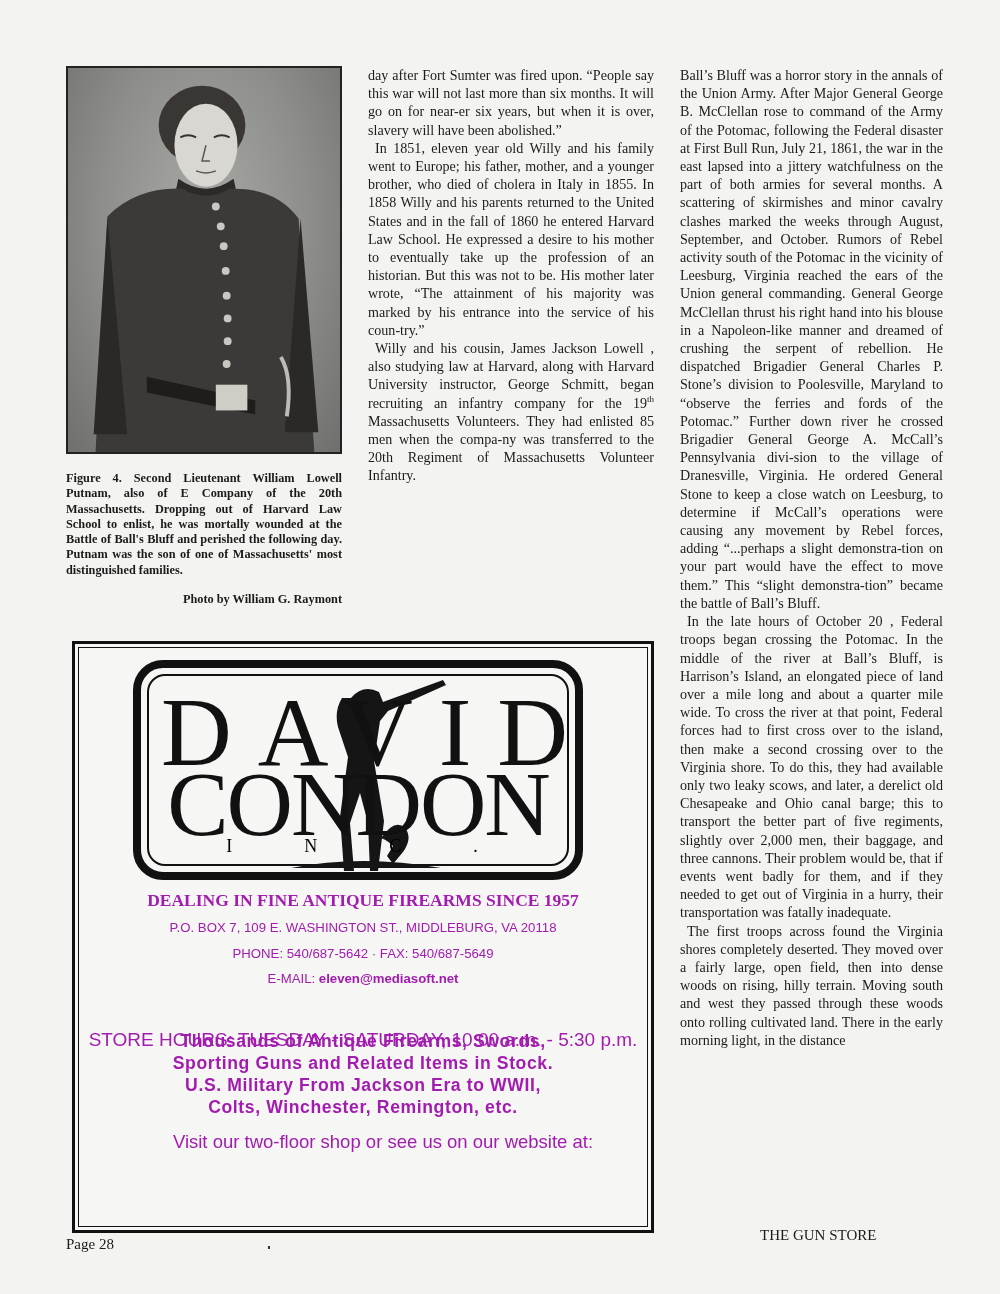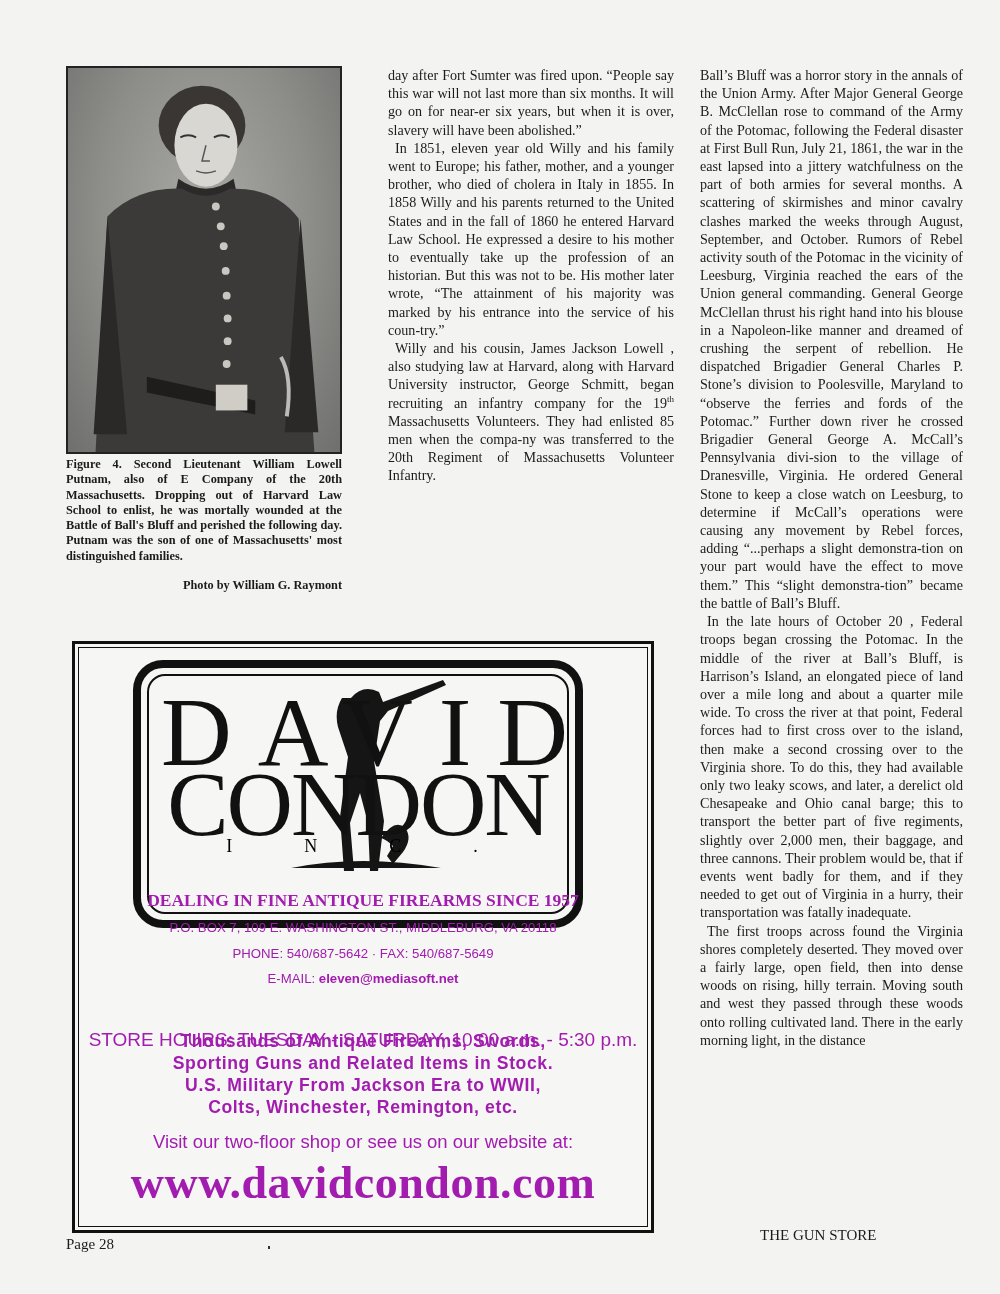--- a/index.html
+++ b/index.html
@@ -10,43 +10,43 @@
     color:#1b1b1b;
   }
   .photo {
     position:absolute; left:66px; top:66px; width:276px; height:388px;
     border:2px solid #222; box-sizing:border-box;
     background:radial-gradient(ellipse at 50% 40%, #a9a9a6 0%, #8d8d8a 55%, #6f6f6d 100%);
     overflow:hidden;
   }
   .photo svg { position:absolute; left:0; top:0; width:100%; height:100%; }
   .caption {
-    position:absolute; left:66px; top:457px; width:276px;
+    position:absolute; left:66px; top:471px; width:276px;
     font-size:12.3px; line-height:15.3px; font-weight:bold;
     text-align:justify;
   }
   .caption .credit { display:block; text-align:right; margin-top:14px; }
   .col {
     position:absolute; font-size:14.1px; line-height:18.2px;
-    text-align:justify; hyphens:manual;margin-left:20px;
+    text-align:justify; hyphens:manual;
   }
   .col p { margin:0; text-indent:7px; }
   .col p.cont { text-indent:0; }
   .col2 { left:368px; top:66px; width:286px; }
   .col3 { left:680px; top:66px; width:263px; }
   sup { font-size:9px; line-height:0; vertical-align:6px; }
 
   .ad {
     position:absolute; left:72px; top:641px; width:582px; height:592px;
     border:3px solid #111; box-sizing:border-box; background:#f6f6f4;
     box-shadow:inset 0 0 0 3px #f6f6f4, inset 0 0 0 4px #111;
     font-family:"Liberation Sans", "DejaVu Sans", sans-serif;
   }
   .logo-frame {
-    position:absolute; left:58px; top:16px; width:450px; height:268px;
+    position:absolute; left:58px; top:16px; width:450px; height:220px;
     border:8px solid #111; border-radius:30px; box-sizing:border-box;
   }
   .logo-frame::after {
     content:""; position:absolute; left:6px; top:6px; right:6px; bottom:6px;
     border:2px solid #111; border-radius:18px;
   }
   .logo-line1, .logo-line2 {
     position:absolute; left:0; width:100%; text-align:center;
     font-family:"Liberation Serif", "DejaVu Serif", serif;
     color:#111; z-index:2; letter-spacing:6px;
@@ -60,21 +60,21 @@
   }
   .figure-svg { position:absolute; left:140px; top:0; width:170px; height:204px; z-index:1; }
   .ad-line { position:absolute; left:0; width:100%; text-align:center; color:#a21caf; }
   .ad-tag { top:246px; font-family:"Liberation Serif", serif; font-weight:bold; font-size:17.5px; }
   .ad-addr { top:276px; font-size:13.2px; }
   .ad-phone { top:302px; font-size:13.2px; }
   .ad-email { top:327px; font-size:13.2px; }
   .ad-email b { font-weight:bold; }
   .ad-hours { top:352px; font-size:19px;margin-top:33px; }
   .ad-stock { top:386px; font-size:17.6px; font-weight:bold; line-height:22px; letter-spacing:0.6px; }
-  .ad-visit { top:487px; font-size:18.5px; }
+  .ad-visit { top:487px; font-size:18.5px;padding-left:20px; }
   .ad-url {
     top:512px; font-family:"Liberation Serif", serif; font-weight:bold;
     font-size:46px; letter-spacing:0.5px;
   }
   .page-num { position:absolute; left:66px; top:1236px; font-size:15px; font-family:"Liberation Serif", serif; }
   .mag-name { position:absolute; left:760px; top:1227px; font-size:15px; font-family:"Liberation Serif", serif; }
   .dot { position:absolute; left:268px; top:1246px; width:2px; height:3px; background:#333; }
 </style>
 </head>
 <body>
@@ -149,18 +149,17 @@
     <b>eleven@mediasoft.net</b>
   </div>
   <div class="ad-line ad-hours">STORE HOURS: TUESDAY - SATURDAY, 10:00 a.m. - 5:30 p.m.</div>
   <div class="ad-line ad-stock">
     <div>Thousands of Antique Firearms, Swords,</div>
     <div>Sporting Guns and Related Items in Stock.</div>
     <div>U.S. Military From Jackson Era to WWII,</div>
     <div>Colts, Winchester, Remington, etc.</div>
   </div>
   <div class="ad-line ad-visit">Visit our two-floor shop or see us on our website at:</div>
-  <div class="ad-line ad-url">www.davidcondon.com</div>
 </div>
 
 <div class="page-num">Page 28</div>
 <div class="dot"></div>
 <div class="mag-name">THE GUN STORE</div>
 
 </body></html>

